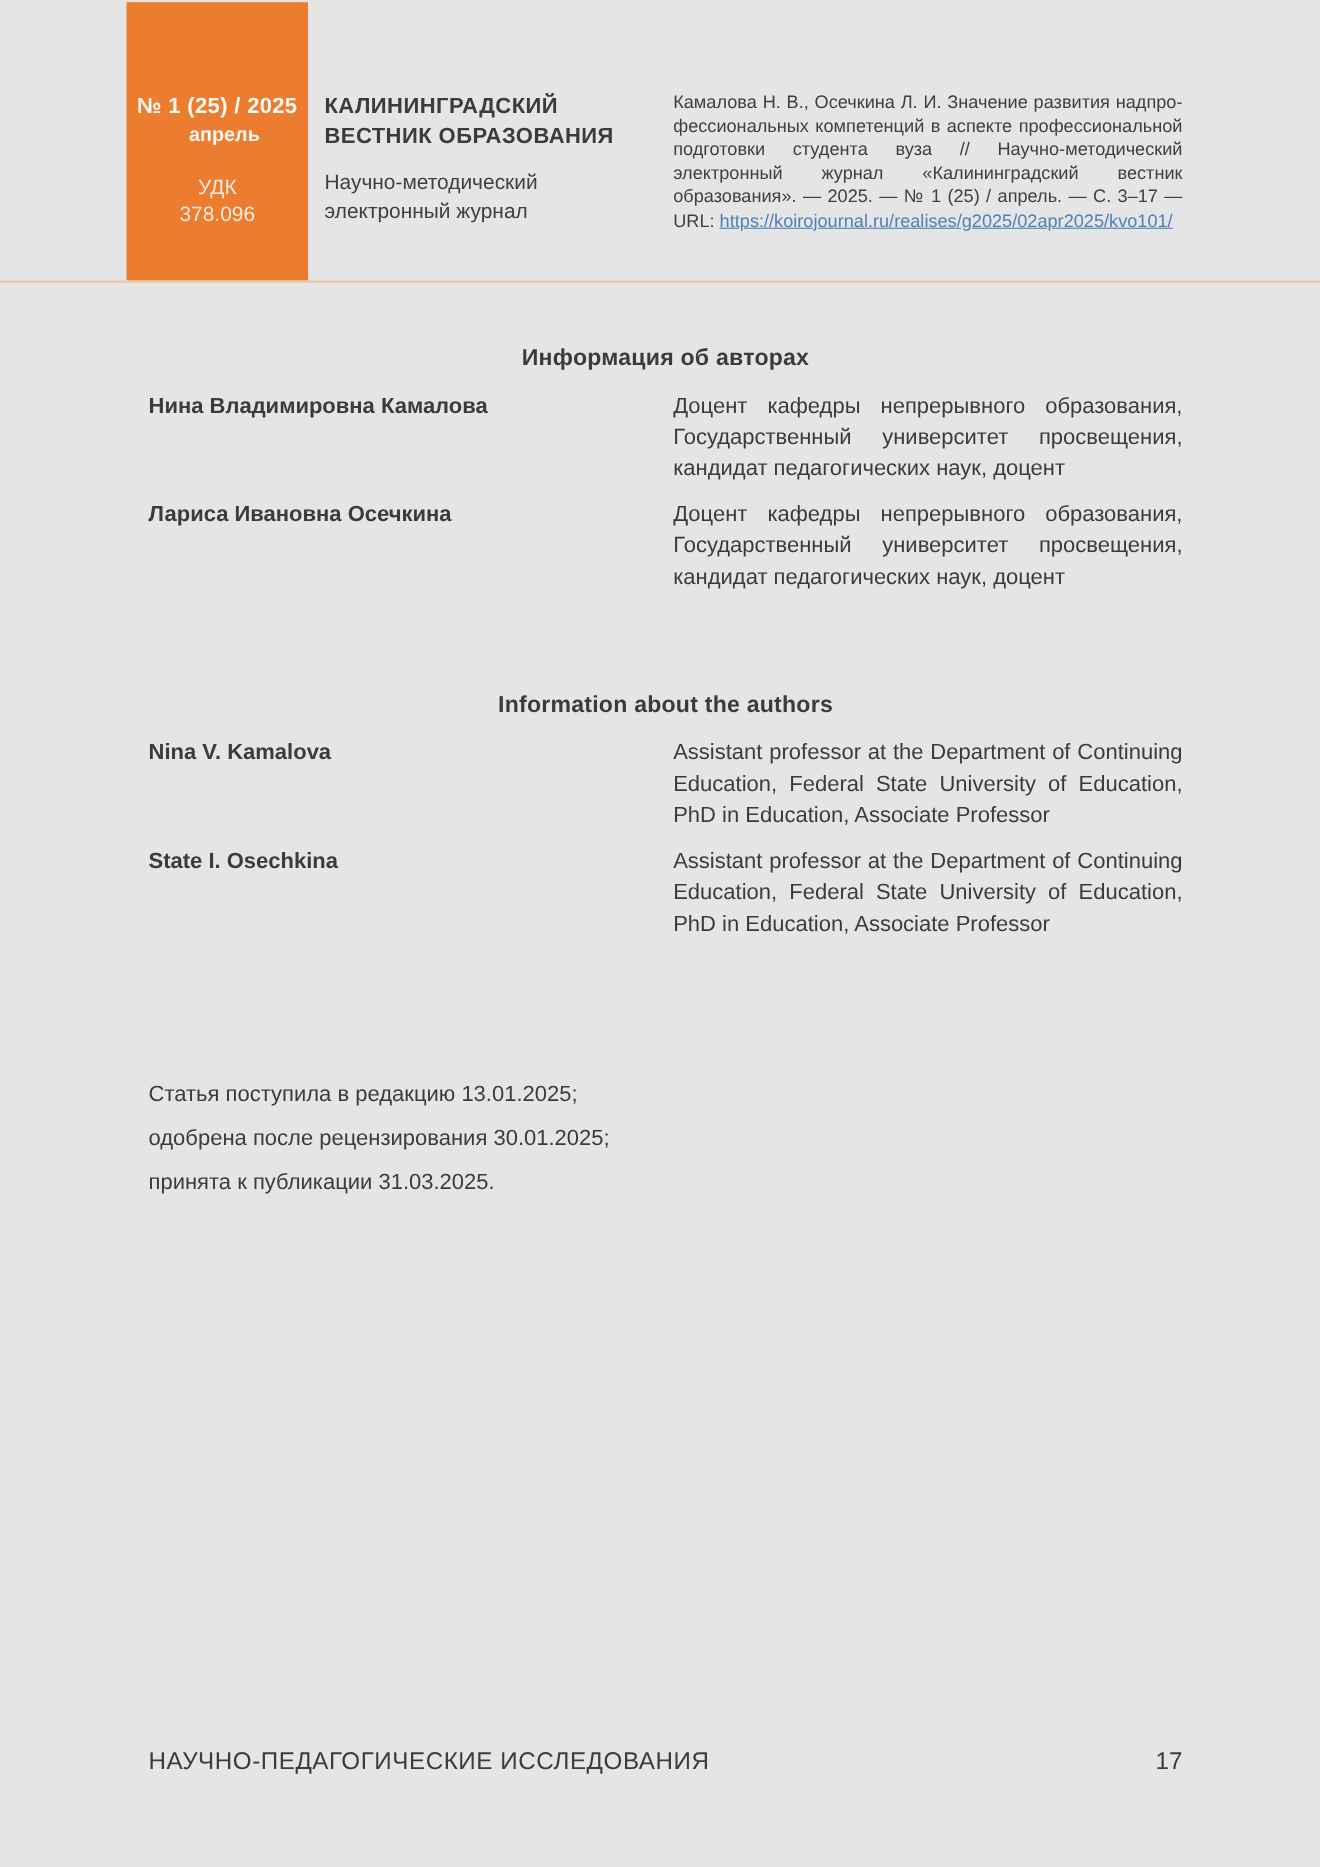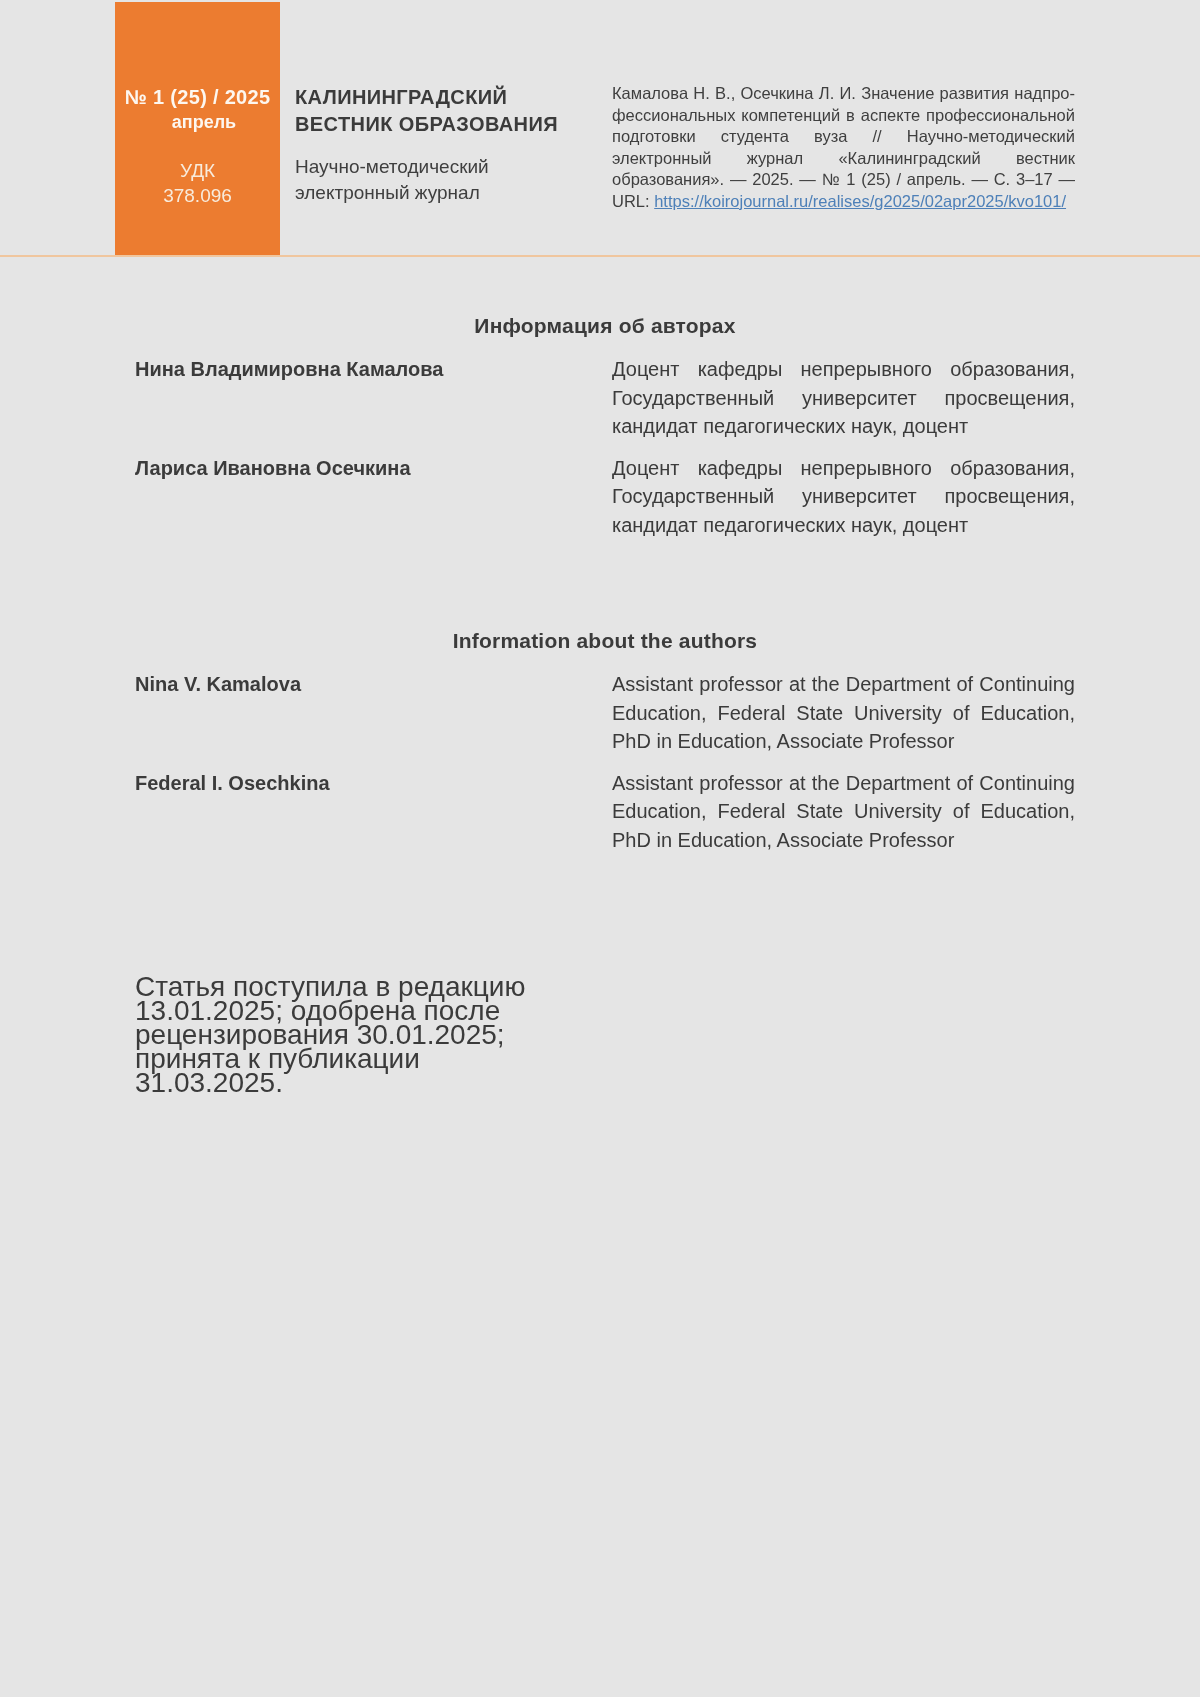--- a/index.html
+++ b/index.html
@@ -40,21 +40,21 @@
   h2.sec-heading {
     font-size:21px; font-weight:700; text-align:center;
     letter-spacing:0.2px; margin-bottom:17px; color:#3B3B3B;
   }
   .author-row { display:grid; grid-template-columns:477px 463px; margin-bottom:13px; }
   .author-name { font-size:20px; font-weight:700; line-height:28.5px; padding-right:30px; }
   .author-aff  { font-size:20px; line-height:28.5px; text-align:justify; }
 
   
   .dates { position:absolute; left:135px; top:975px; width:940px; display:grid; grid-template-columns:477px 463px; }
-  .date-col { font-size:28px; line-height:24px; }
+  .date-col { font-size:20px; line-height:40px; }
   .date-col.ru { padding-right:45px; }
 
   
   .footer {
     position:absolute; left:135px; right:125px; top:1588px;
     display:flex; justify-content:space-between; align-items:baseline;
   }
   .footer-section { font-size:22px; letter-spacing:0.5px; color:#3C3C3C; }
   .footer-page    { font-size:22px; color:#3C3C3C; }
 </style>
@@ -95,23 +95,27 @@
     </div>
   </section>
 
   <section class="block sec-en">
     <h2 class="sec-heading">Information about the authors</h2>
     <div class="author-row">
       <div class="author-name">Nina V. Kamalova</div>
       <div class="author-aff">Assistant professor at the Department of Continuing Education, Federal State Uni­versity of Education, PhD in Education, Asso­ciate Professor</div>
     </div>
     <div class="author-row">
-      <div class="author-name">Federal I. Osechkina</div>
+      <div class="author-name">State I. Osechkina</div>
       <div class="author-aff">Assistant professor at the Department of Continuing Education, Federal State Uni­versity of Education, PhD in Education, Asso­ciate Professor</div>
     </div>
   </section>
 
   <div class="dates">
     <div class="date-col ru">Статья поступила в редакцию 13.01.2025; одобрена после рецензирования 30.01.2025; принята к публикации 31.03.2025.</div>
   </div>
 
+  <div class="footer">
+    <div class="footer-section">НАУЧНО-ПЕДАГОГИЧЕСКИЕ ИССЛЕДОВАНИЯ</div>
+    <div class="footer-page">17</div>
+  </div>
 
 </div>
 
 </body></html>

